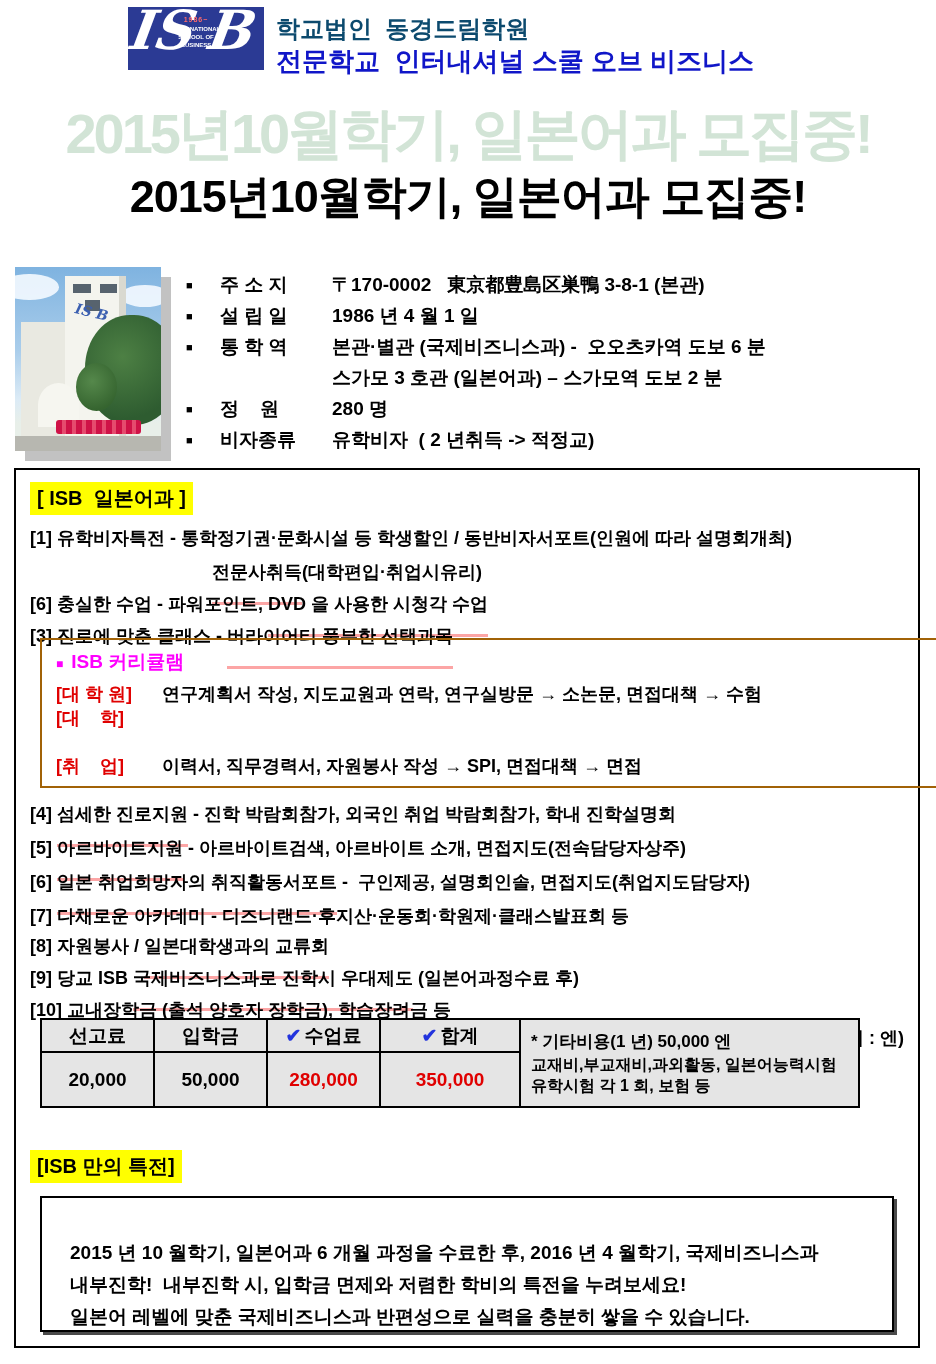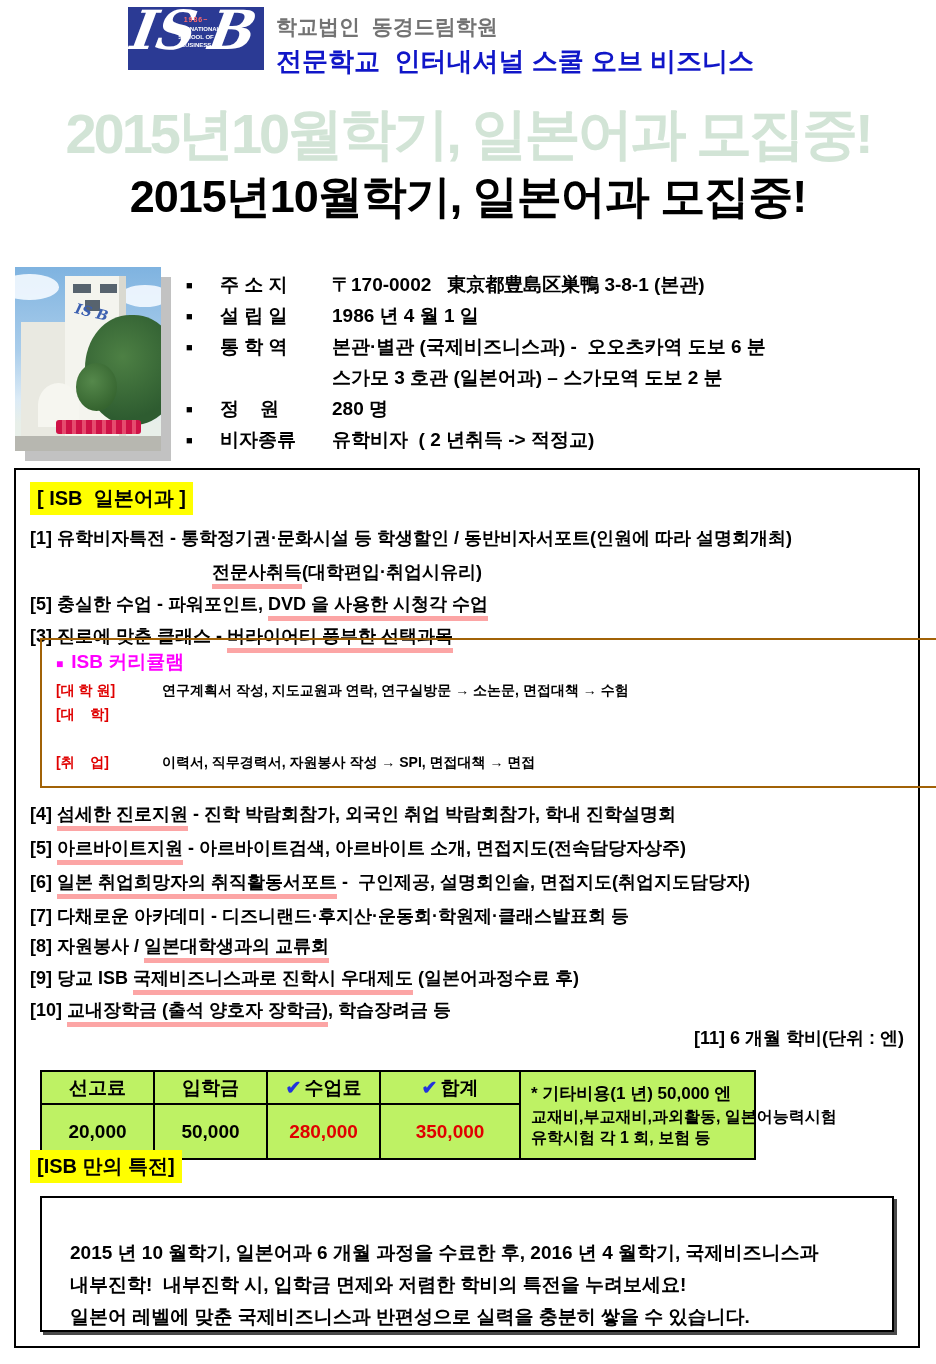--- a/index.html
+++ b/index.html
@@ -11,21 +11,21 @@
 
   
   .logo{left:128px;top:7px;width:136px;height:63px;background:#2b3a94;overflow:hidden}
   .logo-is{position:absolute;left:4px;top:-9px;font-family:"DejaVu Serif",serif;font-style:italic;
            font-weight:700;font-size:54px;color:#fff;transform:skewX(-10deg)}
   .logo-b{position:absolute;right:8px;top:-9px;font-family:"DejaVu Serif",serif;font-style:italic;
           font-weight:700;font-size:54px;color:#fff;transform:skewX(-10deg)}
   .logo-year{position:absolute;left:50%;top:9px;transform:translateX(-50%);font-size:7px;color:#ff6a6a;letter-spacing:1px}
   .logo-sub{position:absolute;left:50%;top:18px;transform:translateX(-50%);width:64px;
             font-size:6px;line-height:8px;color:#fff;text-align:center}
-  .org-line{left:276px;top:13px;font-size:21px;color:#737373;white-space:pre}
+  .org-line{left:276px;top:13px;font-size:24px;color:#0c4a6e;white-space:pre}
   .school-line{left:276px;top:44px;font-size:26px;color:#1016c8;white-space:pre}
 
   
   .echo{left:468px;top:97px;transform:translateX(-50%);font-size:56px;letter-spacing:-3px;
         color:#d2e4d6;white-space:nowrap;font-weight:800}
   .maint{left:468px;top:167px;transform:translateX(-50%);font-size:45px;letter-spacing:-1px;
          color:#000;white-space:nowrap;font-weight:800}
 
   
   .photo-wrap{left:15px;top:267px;width:146px;height:184px;box-shadow:10px 10px 0 #c2c2c2}
@@ -53,36 +53,36 @@
   .ib{width:34px;font-size:11px}
   .il{width:112px}
   .irow.cont{padding-left:146px}
 
   
   .mbox{left:14px;top:468px;width:906px;height:880px;border:2px solid #000;background:#fff}
   .badge{position:absolute;display:inline-block;background:#ffff00;font-size:20px;padding:3px 7px;white-space:pre}
   .badge1{left:14px;top:12px}
   .badge2{left:14px;top:680px}
   .mi{position:absolute;left:14px;font-size:18px;white-space:pre}
-  .ru{border-bottom:5px solid #fca5a5;padding-bottom:2px}
+  .ru{border-bottom:3px solid #fca5a5;padding-bottom:20px}
 
   
   .cbox{position:absolute;left:24px;top:168px;width:916px;height:150px;border:2px solid #a16207}
   .chead{position:absolute;left:14px;top:9px;color:#ff00ff;font-size:19px;white-space:pre}
   .chead .cbul{font-size:12px;margin-right:8px}
-  .crow{position:absolute;left:14px;display:flex;font-size:14px}
+  .crow{position:absolute;left:14px;display:flex;font-size:18px}
   .cl{color:#e00000;width:106px;white-space:pre}
   .ct{white-space:pre}
 
   
   .mi11{position:absolute;left:14px;right:14px;top:556px;display:flex;justify-content:flex-end;font-size:18px;white-space:pre}
 
   
-  .ttable{position:absolute;left:24px;top:600px;width:716px;border:2px solid #000;display:grid;
-          grid-template-columns:113px 113px 113px 140px 1fr;grid-template-rows:33px 53px;background:#bef264}
+  .ttable{position:absolute;left:24px;top:548px;width:820px;border:2px solid #000;display:grid;
+          grid-template-columns:113px 113px 113px 140px 1fr;grid-template-rows:33px 53px;background:#e5e5e5}
   .tc{display:flex;align-items:center;justify-content:center;font-size:19px;
       border-right:2px solid #000;border-bottom:2px solid #000;white-space:pre}
   .tc.val{border-bottom:none}
   .tc.notes{grid-row:1/3;grid-column:5;border-right:none;border-bottom:none;
             flex-direction:column;align-items:flex-start;justify-content:center;padding:4px 10px}
   .chk{color:#2233dd;margin-right:3px}
   .red{color:#e00000}
   .nl1{font-size:17px;line-height:24px}
   .nl{font-size:16px;line-height:21px;white-space:pre}
 
@@ -157,21 +157,21 @@
       <span class="iv t">유학비자  ( 2 년취득 -&gt; 적정교)</span>
     </div>
   </div>
 
   <div class="abs mbox">
 
     <div class="badge badge1">[ ISB  일본어과 ]</div>
 
     <div class="mi" style="top:56px"><span>[1] 유학비자특전 - 통학정기권·문화시설 등 학생할인 / 동반비자서포트(인원에 따라 설명회개최)</span></div>
     <div class="mi" style="top:90px;left:196px"><span class="ru">전문사취득</span><span>(대학편입·취업시유리)</span></div>
-    <div class="mi" style="top:122px"><span>[5] 충실한 수업 - 파워포인트, </span><span class="ru">DVD 을 사용한 시청각 수업</span></div>
+    <div class="mi" style="top:122px"><span>[6] 충실한 수업 - 파워포인트, </span><span class="ru">DVD 을 사용한 시청각 수업</span></div>
     <div class="mi" style="top:154px"><span>[3] 진로에 맞춘 클래스 - </span><span class="ru">버라이어티 풍부한 선택과목</span></div>
 
     <div class="cbox">
       <div class="chead"><span class="cbul">■</span><span>ISB 커리큘램</span></div>
       <div class="crow" style="top:42px">
         <span class="cl">[대 학 원]</span>
         <span class="ct">연구계획서 작성, 지도교원과 연락, 연구실방문 → 소논문, 면접대책 → 수험</span>
       </div>
       <div class="crow" style="top:66px">
         <span class="cl">[대    학]</span>

